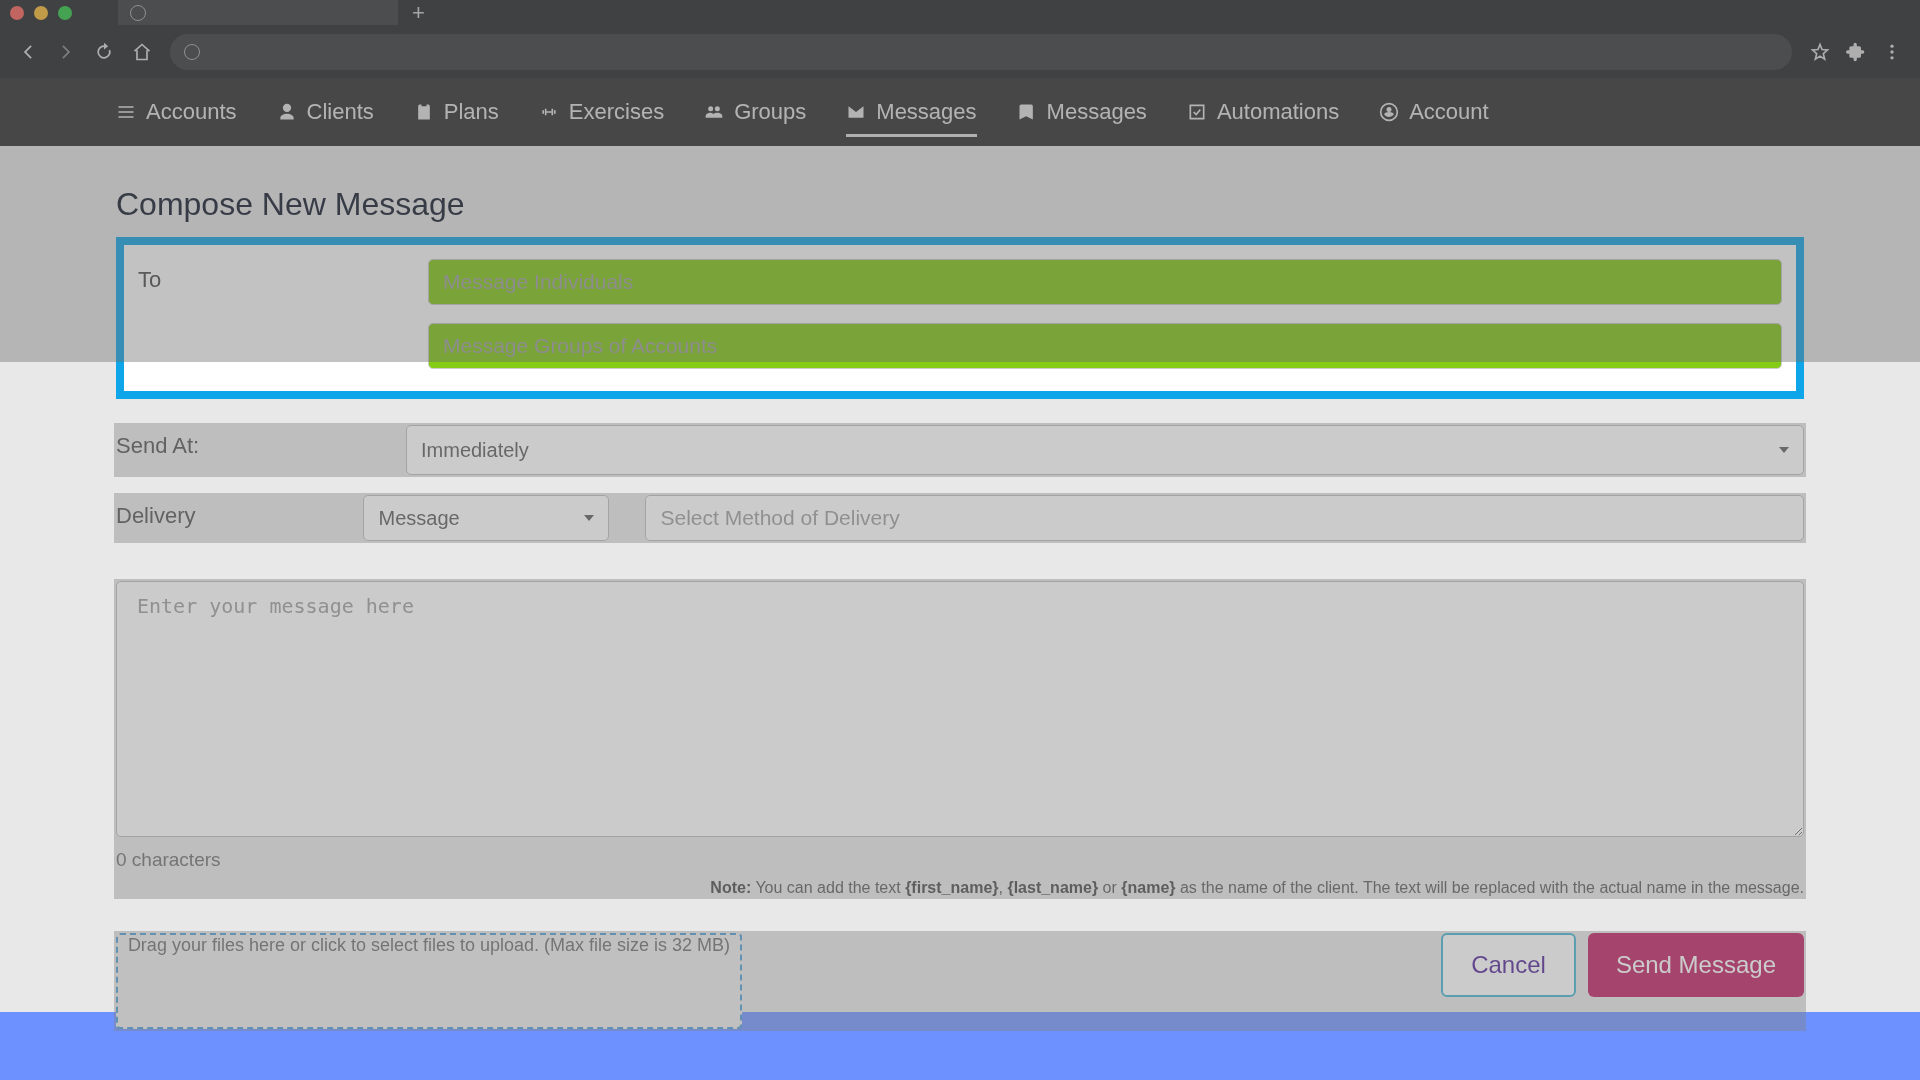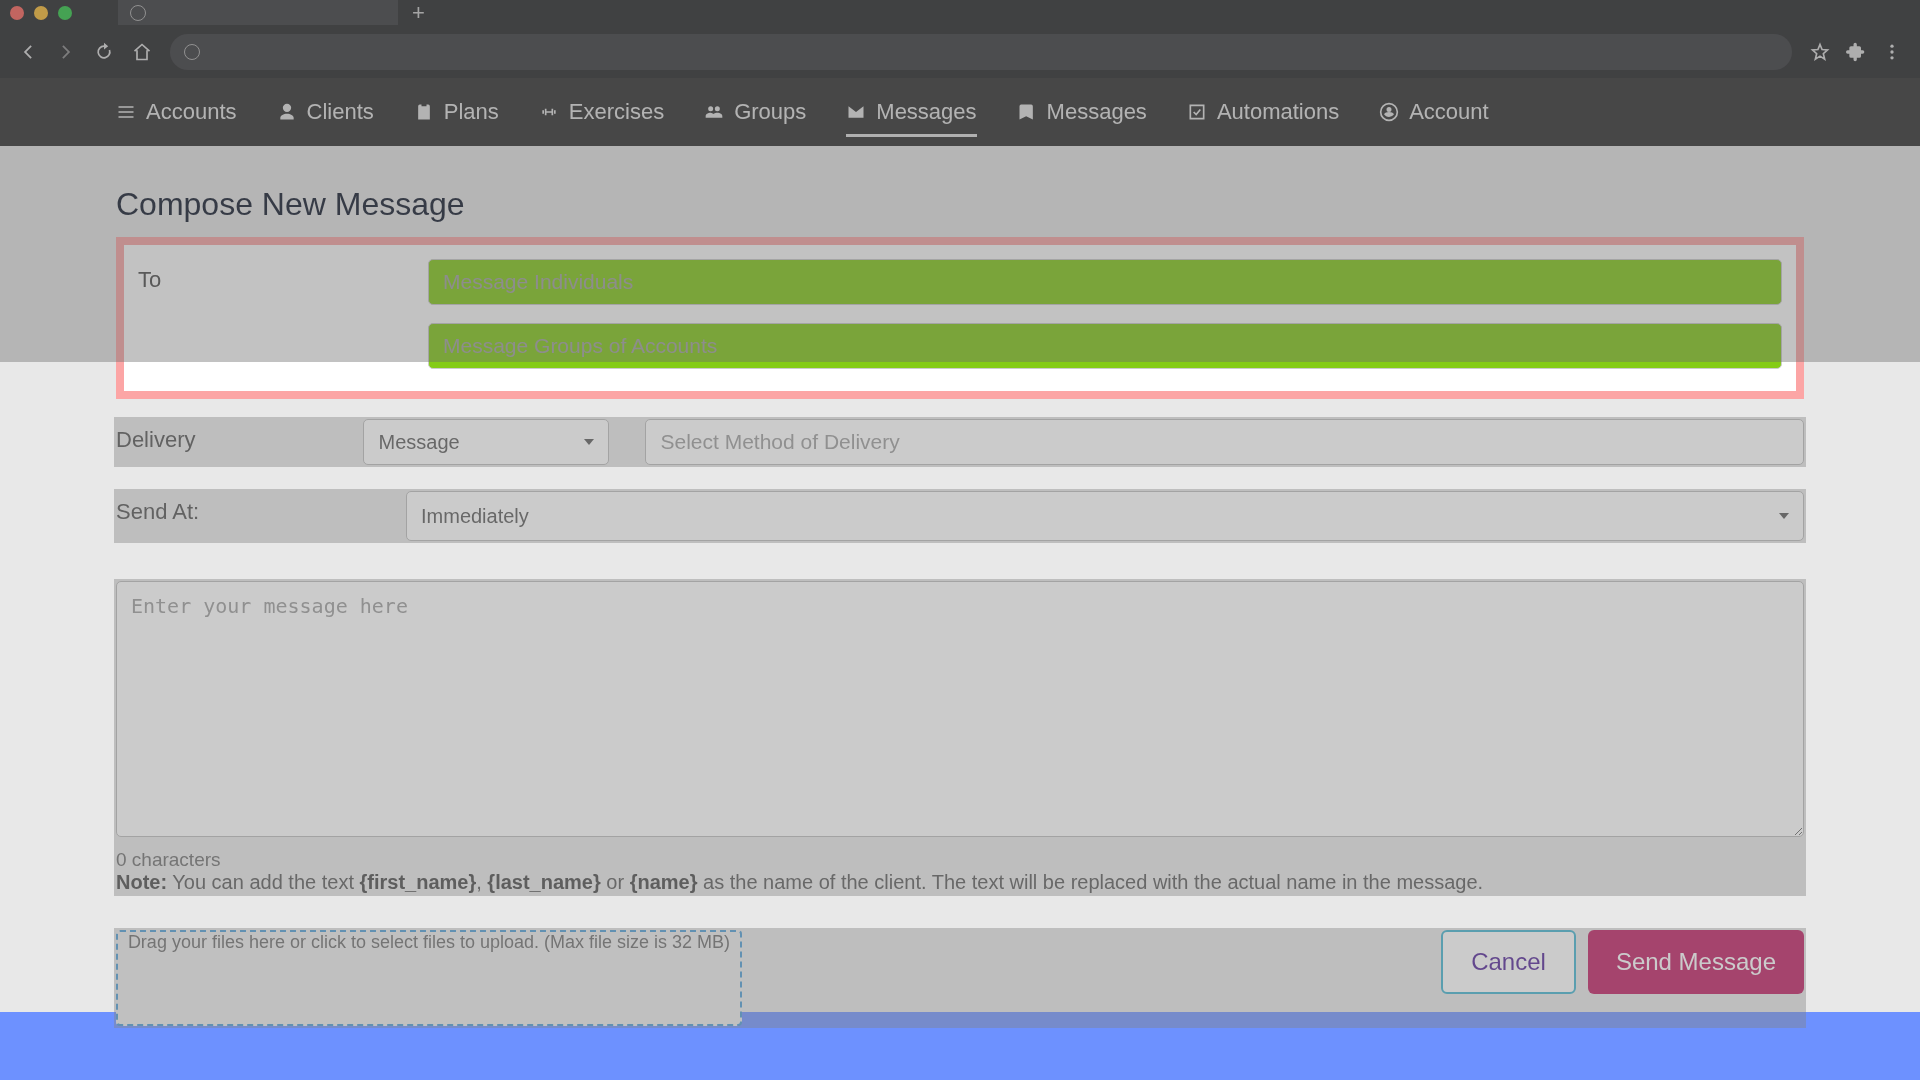--- a/index.html
+++ b/index.html
@@ -29,42 +29,42 @@
   .nav-item.active::after { content:''; position:absolute; bottom:8px; left:0; right:0; height:3px; background:#e0e0e0;}
   .nav-icon { width: 20px; height: 20px; display:inline-flex; align-items:center; justify-content:center;}
   .nav-icon svg { width:20px; height:20px; fill:#e5e5e5; }
 
   
   .page-wrap { width: 100%; position: relative; }
 
   .content { padding: 40px 116px 0 116px; position: relative; }
   .page-title { font-size: 32px; color: #0f172a; font-weight: 400; margin-bottom: 14px; }
 
-  .highlight-box { border: 8px solid #fca5a5; border-radius: 0; background:#fff; padding: 14px 14px 22px 14px; margin-bottom: 12px; }
+  .highlight-box { border: 8px solid #0ea5e9; border-radius: 0; background:#fff; padding: 14px 14px 22px 14px; margin-bottom: 12px; }
   .form-row { display: flex; align-items: flex-start; margin-bottom: 16px; }
   .form-label { width: 290px; font-size: 22px; color: #4a4a4a; padding-top: 8px; font-weight: 400;}
   .form-fields { flex: 1; display: flex; flex-direction: column; gap: 18px; }
   .text-input { width: 100%; height: 46px; border: 1px solid #ccc; border-radius: 5px; padding: 0 14px; font-size: 21px; color:#333; background:#84cc16;}
   .text-input::placeholder { color: #a4a4a4; }
 
   
   .dimmed { position: relative; }
   .dimmed::before { content:''; position:absolute; inset:-2px; background: rgba(130,130,130,0.42); pointer-events:none; z-index: 5; }
 
   .delivery-fields { display:flex; gap: 36px; width:100%; }
   .select-small { width: 246px; height: 46px; border:1px solid #bbb; border-radius:5px; background:#fff; display:flex; align-items:center; justify-content:space-between; padding:0 14px; font-size:20px; color:#555;}
   .select-large { flex:1; height:46px; border:1px solid #bbb; border-radius:5px; background:#fff; display:flex; align-items:center; padding:0 14px; font-size:21px; color:#9a9a9a;}
   .select-full { width:100%; height:50px; border:1px solid #bbb; border-radius:5px; background:#fff; display:flex; align-items:center; justify-content:space-between; padding:0 14px; font-size:20px; color:#555;}
   .caret { width:0; height:0; border-left:5px solid transparent; border-right:5px solid transparent; border-top:6px solid #555;}
 
-  .textarea { width:100%; height:256px; border:1px solid #bbb; border-radius:5px; background:#fff; padding:12px 14px; font-size:20px; color:#be185d; resize:both;}
+  .textarea { width:100%; height:256px; border:1px solid #bbb; border-radius:5px; background:#fff; padding:12px 20px; font-size:20px; color:#be185d; resize:both;}
   .textarea::placeholder{ color:#9a9a9a;}
 
   .char-count { font-size:19px; color:#6b6b6b; margin-top:8px;}
-  .note-line { font-size:20px; color:#555; margin-top:0;}
+  .note-line { font-size:16px; color:#555; margin-top:8px;text-align:right;}
   .note-line b { font-weight:700; color:#444;}
 
   .bottom-row { display:flex; justify-content:space-between; margin-top:36px; align-items:flex-start;}
   .dropzone { width:626px; height:96px; border:2px dashed #4a9bd4; border-radius:4px; display:flex; justify-content:center; padding-bottom:12px; font-size:18px; color:#6a6a6a; background:#ededed;}
   .btn-row { display:flex; gap:12px;}
   .btn { height:64px; border-radius:6px; font-size:24px; display:flex; align-items:center; justify-content:center; padding: 0 28px; cursor:pointer;}
   .btn-cancel { background:#fff; border:2px solid #3db2cf; color:#4c1d95;}
   .btn-send { background:#be185d; border:none; color:#fff;}
 
   
@@ -214,43 +214,43 @@
     <div class="highlight-box">
       <div class="form-row" style="margin-bottom:0;">
         <div class="form-label">To</div>
         <div class="form-fields">
           <input class="text-input" placeholder="Message Individuals" style="">
           <input class="text-input" placeholder="Message Groups of Accounts" style="">
         </div>
       </div>
     </div>
 
+    <div class="form-row dimmed" style="margin-top:26px;">
+      <div class="form-label">Send At:</div>
+      <div style="flex:1;">
+        <div class="select-full">
+          <span>Immediately</span>
+          <span class="caret"></span>
+        </div>
+      </div>
+    </div>
+
     <div class="form-row dimmed" style="margin-top:20px;">
       <div class="form-label">Delivery</div>
       <div class="delivery-fields">
         <div class="select-small">
           <span>Message</span>
           <span class="caret"></span>
         </div>
         <div class="select-large">
           <span>Select Method of Delivery</span>
         </div>
       </div>
     </div>
 
-    <div class="form-row dimmed" style="margin-top:26px;">
-      <div class="form-label">Send At:</div>
-      <div style="flex:1;">
-        <div class="select-full">
-          <span>Immediately</span>
-          <span class="caret"></span>
-        </div>
-      </div>
-    </div>
-
     <div class="dimmed" style="margin-top:40px;">
       <textarea class="textarea" placeholder="Enter your message here" style=""></textarea>
       <div class="char-count">0 characters</div>
       <div class="note-line">
         <b>Note:</b><span> You can add the text </span><b>{first_name}</b><span>, </span><b>{last_name}</b><span> or </span><b>{name}</b><span> as the name of the client. The text will be replaced with the actual name in the message.</span>
       </div>
     </div>
 
     <div class="bottom-row dimmed">
       <div class="dropzone">

